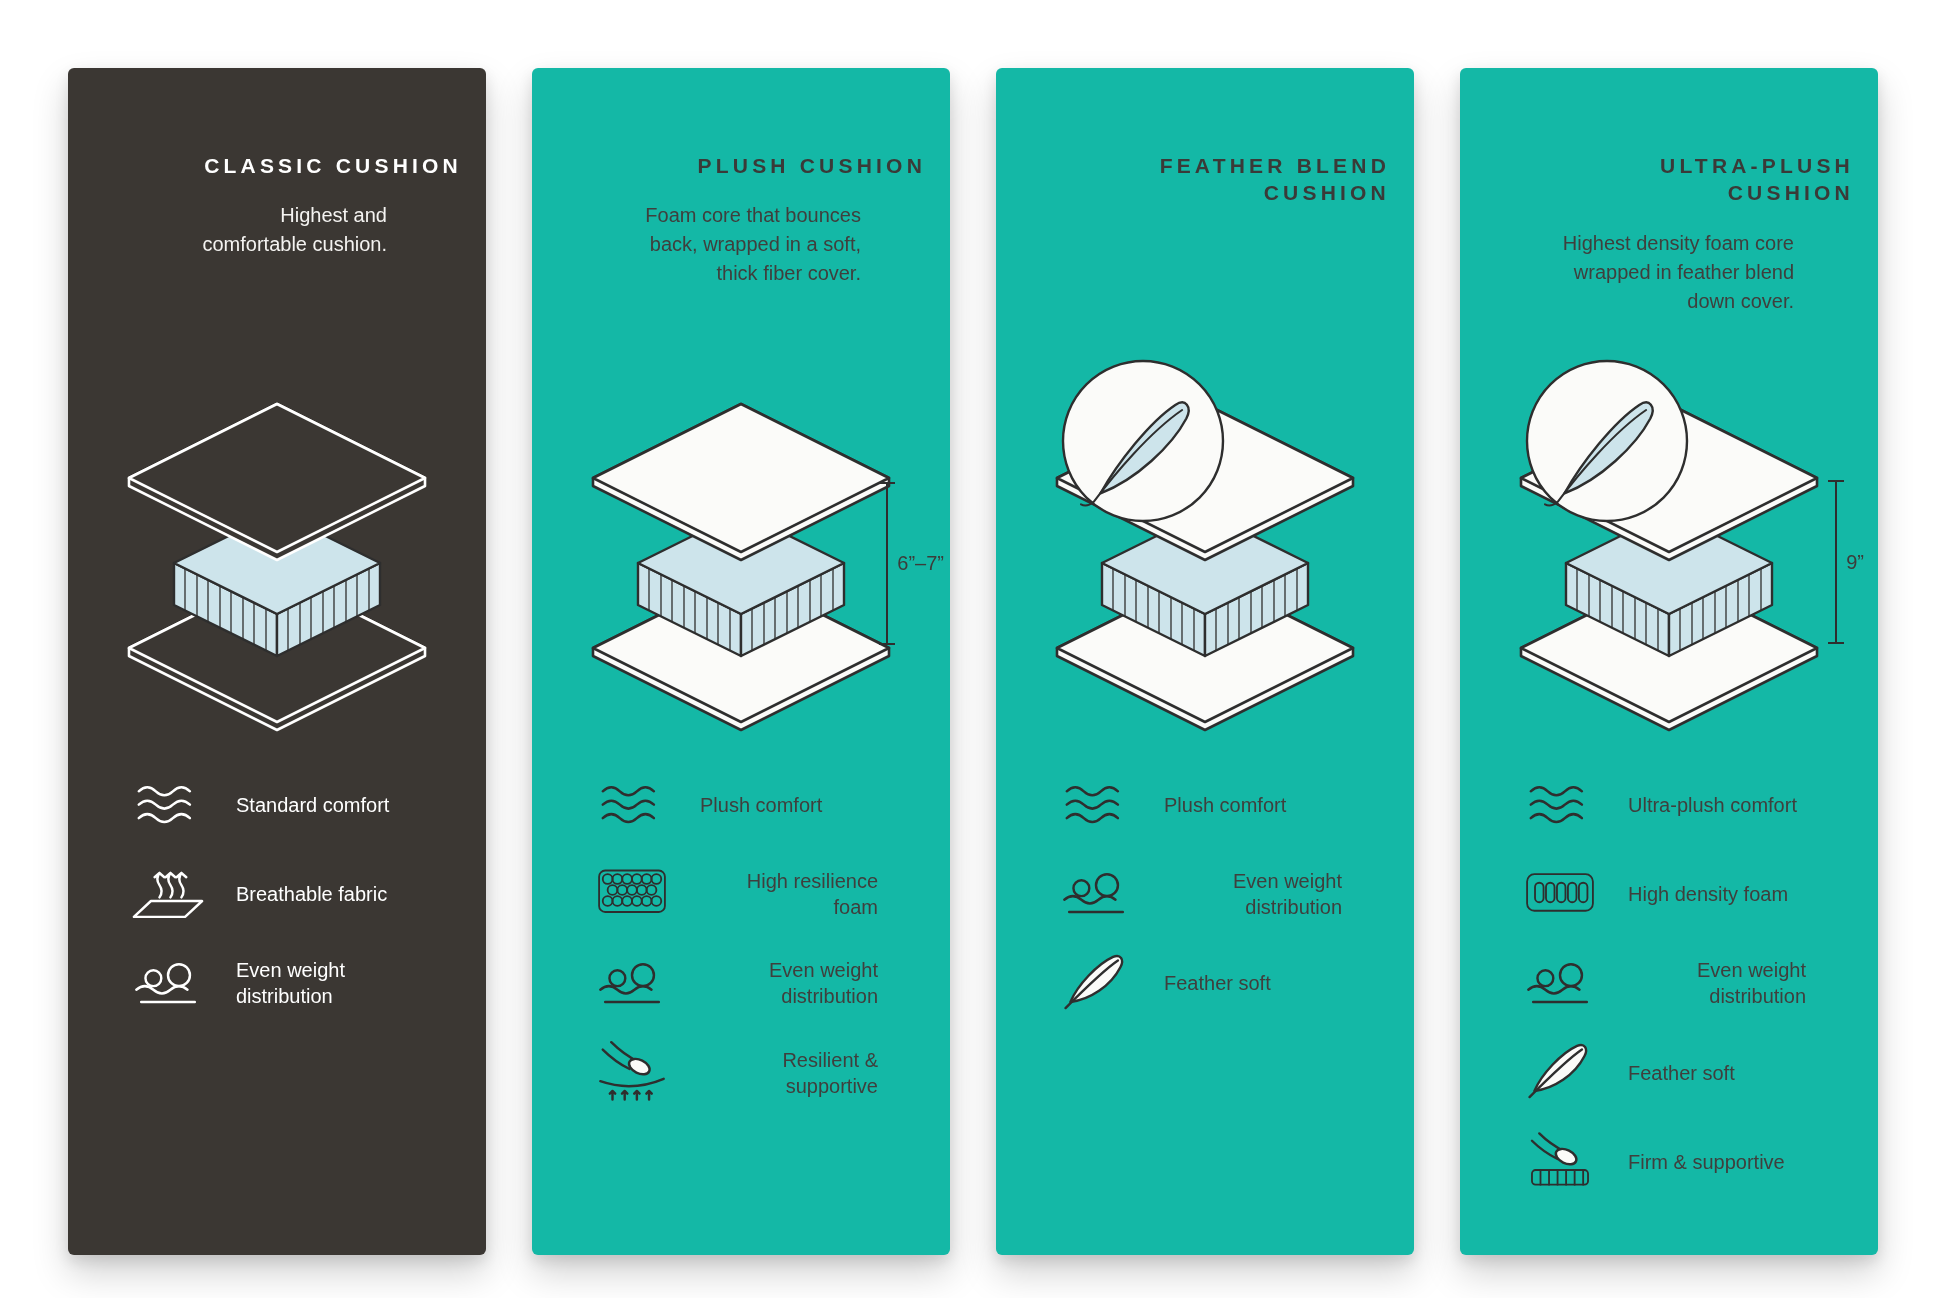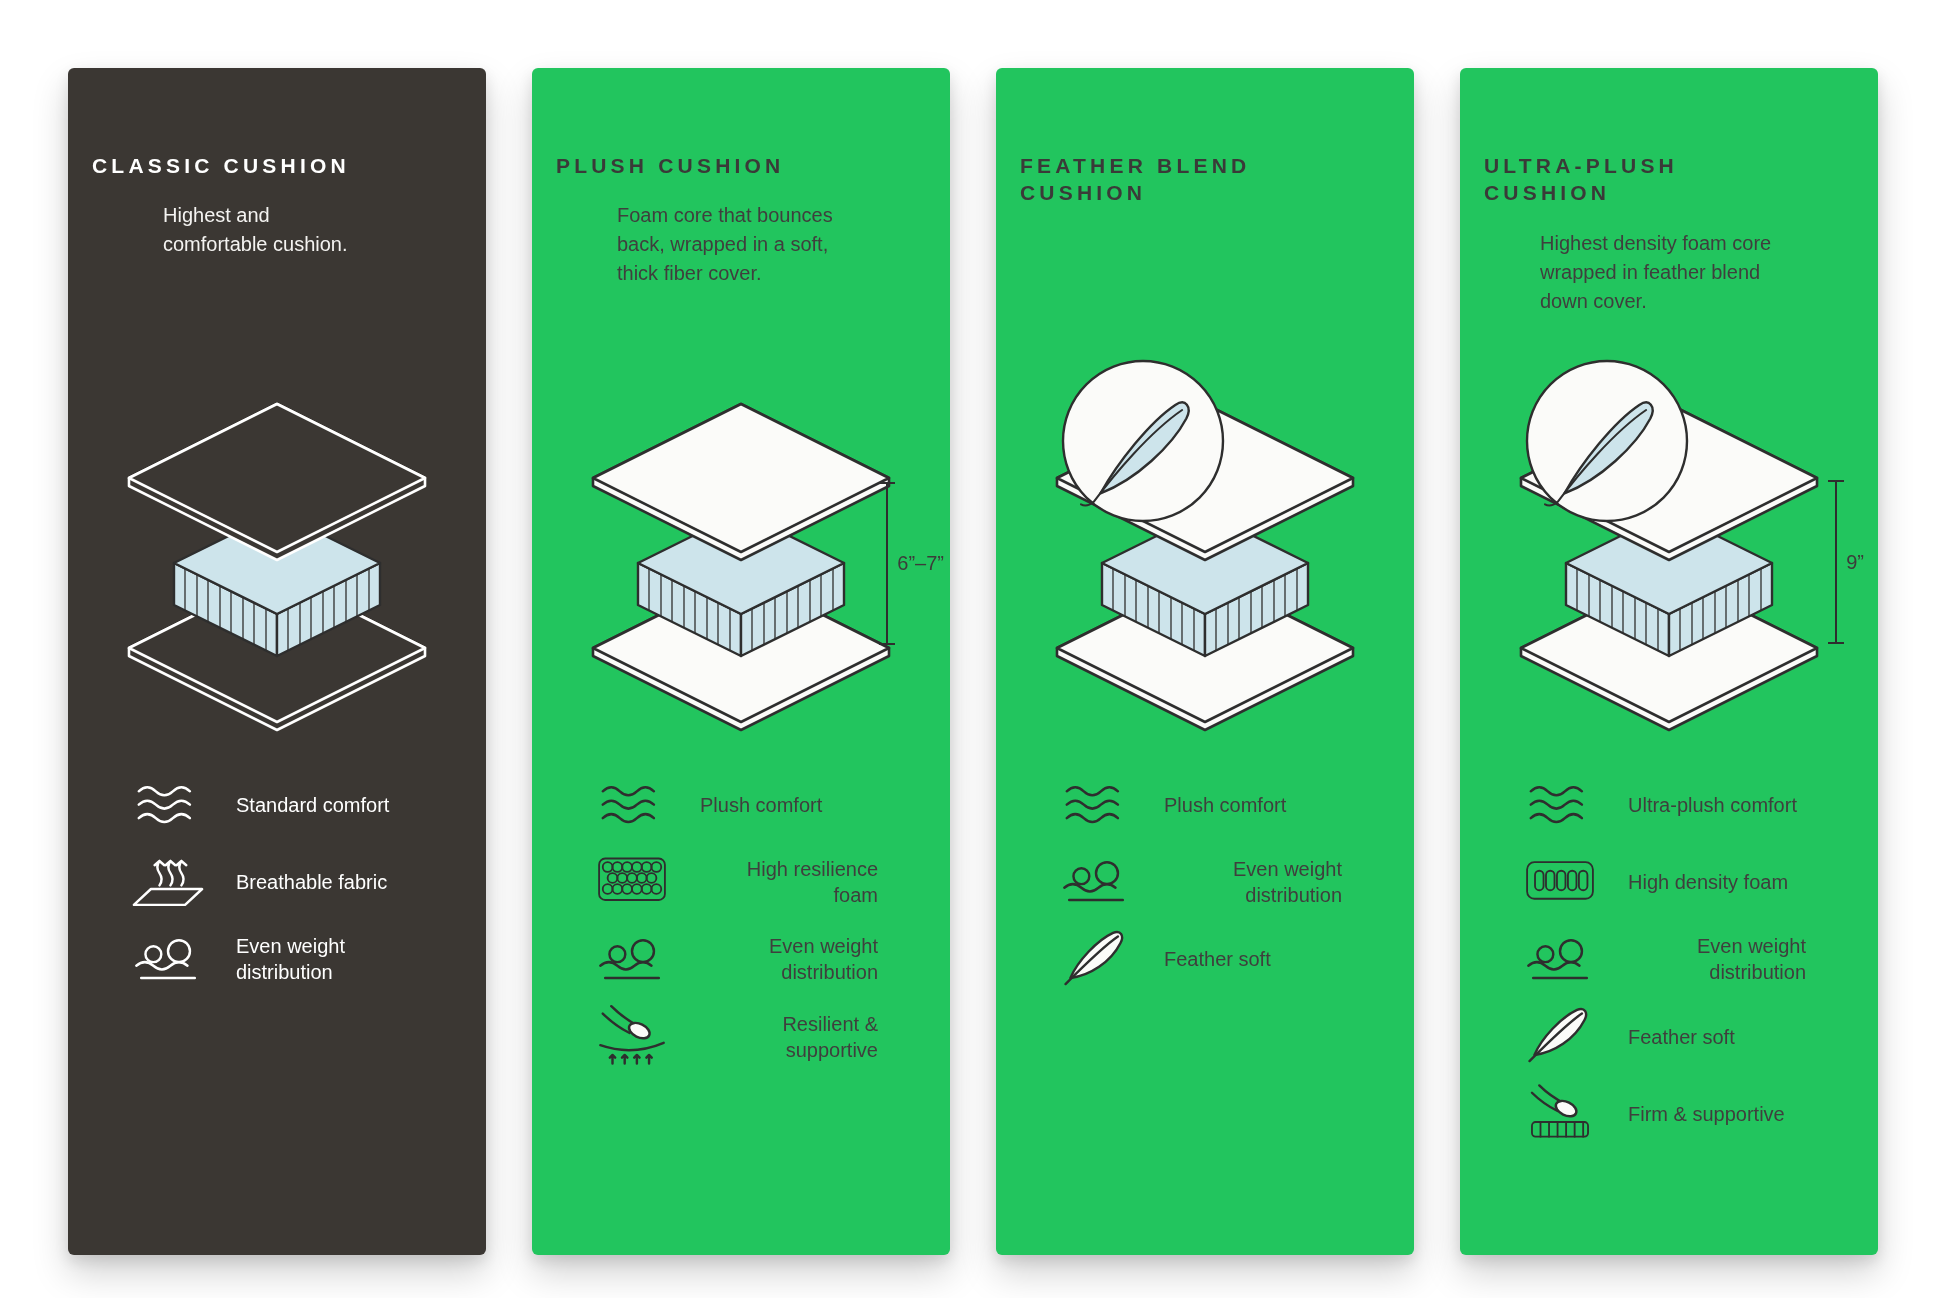--- a/index.html
+++ b/index.html
@@ -1,24 +1,24 @@
 <!DOCTYPE html>
 <html><head>
 <meta charset="utf-8">
 <style>
   * { margin:0; padding:0; box-sizing:border-box; }
   html,body { background:#ffffff; }
   body { font-family:"Liberation Sans", sans-serif; }
   .page { position:relative; width:1946px; height:1298px; background:#ffffff; display:flex; gap:46px; padding:68px 68px 43px 68px; align-items:flex-start; }
   .panel { position:relative; flex:0 0 418px; height:1187px; border-radius:6px;
            box-shadow:0 18px 36px rgba(0,0,0,0.18), 0 6px 14px rgba(0,0,0,0.10); }
-  .panel--light { background:#22c55e; --line:#2e2e2e; --cover-fill:#fbfbf9; --icon-line:#2e2e2e; color:#3c3c3a;padding-left:25px; }
+  .panel--light { background:#14b8a6; --line:#2e2e2e; --cover-fill:#fbfbf9; --icon-line:#2e2e2e; color:#3c3c3a;padding-left:25px; }
   .panel--dark  { background:#3b3733; --line:#ffffff; --cover-fill:#3b3733; --icon-line:#ffffff; color:#ffffff; }
 
-  .panel-head { position:absolute; top:84px; left:24px; right:32px; text-align:left; }
+  .panel-head { position:absolute; top:84px; left:24px; right:24px; text-align:right; }
   .panel-title { font-size:21px; font-weight:700; letter-spacing:0.2em; line-height:1.3; }
   .panel--light .panel-title { color:#3a3a38; }
   .panel-desc { margin:22px auto 0 auto; font-size:20px; line-height:1.45; }
   .panel--light .panel-desc { color:#3f3f3d; }
   .panel--dark .panel-desc { color:#f4f3f1; }
 
   .diagram { position:absolute; top:288px; left:43px; width:336px; height:420px; }
   .cushion { display:block; }
   .cushion .cover path { fill:var(--cover-fill); stroke:var(--line); stroke-width:2.6; stroke-linejoin:round; }
   .cushion .foam { fill:#cde4eb; stroke:#2e2e2e; stroke-width:2.4; stroke-linejoin:round; }
@@ -27,21 +27,21 @@
   .cushion .featherfill { fill:#cde4eb; stroke:#2e2e2e; stroke-width:2.8; stroke-linejoin:round; }
   .cushion .vein { fill:none; stroke:#2e2e2e; stroke-width:2.4; stroke-linecap:round; }
 
   .measure { position:absolute; display:flex; align-items:center; gap:9px; }
   .measure-line { width:2px; background:#2e2e2e; position:relative; }
   .measure-line::before, .measure-line::after { content:""; position:absolute; left:-7px; width:16px; height:2px; background:#2e2e2e; }
   .measure-line::before { top:0; }
   .measure-line::after { bottom:0; }
   .measure-label { font-size:20px; color:#3c3c3a; white-space:nowrap; }
 
-  .features { position:absolute; top:705px; left:60px; right:14px; display:flex; flex-direction:column; gap:14px; }
+  .features { position:absolute; top:705px; left:60px; right:14px; display:flex; flex-direction:column; gap:26px; }
   .feature-row { display:flex; align-items:center; gap:28px; min-height:58px; }
   .ficon { flex:0 0 80px; display:flex; justify-content:center; }
   .ficon svg { stroke:var(--icon-line); fill:none; stroke-width:2; stroke-linecap:round; stroke-linejoin:round; }
   .ficon svg .thin { stroke-width:1.5; }
   .ficon svg .fillbg { fill:var(--cover-fill); }
   .feature-label { font-size:20px; line-height:1.3; max-width:178px; }
   .panel--light .feature-label { color:#3f3f3d;text-align:right; }
 </style>
 </head>
 <body>

